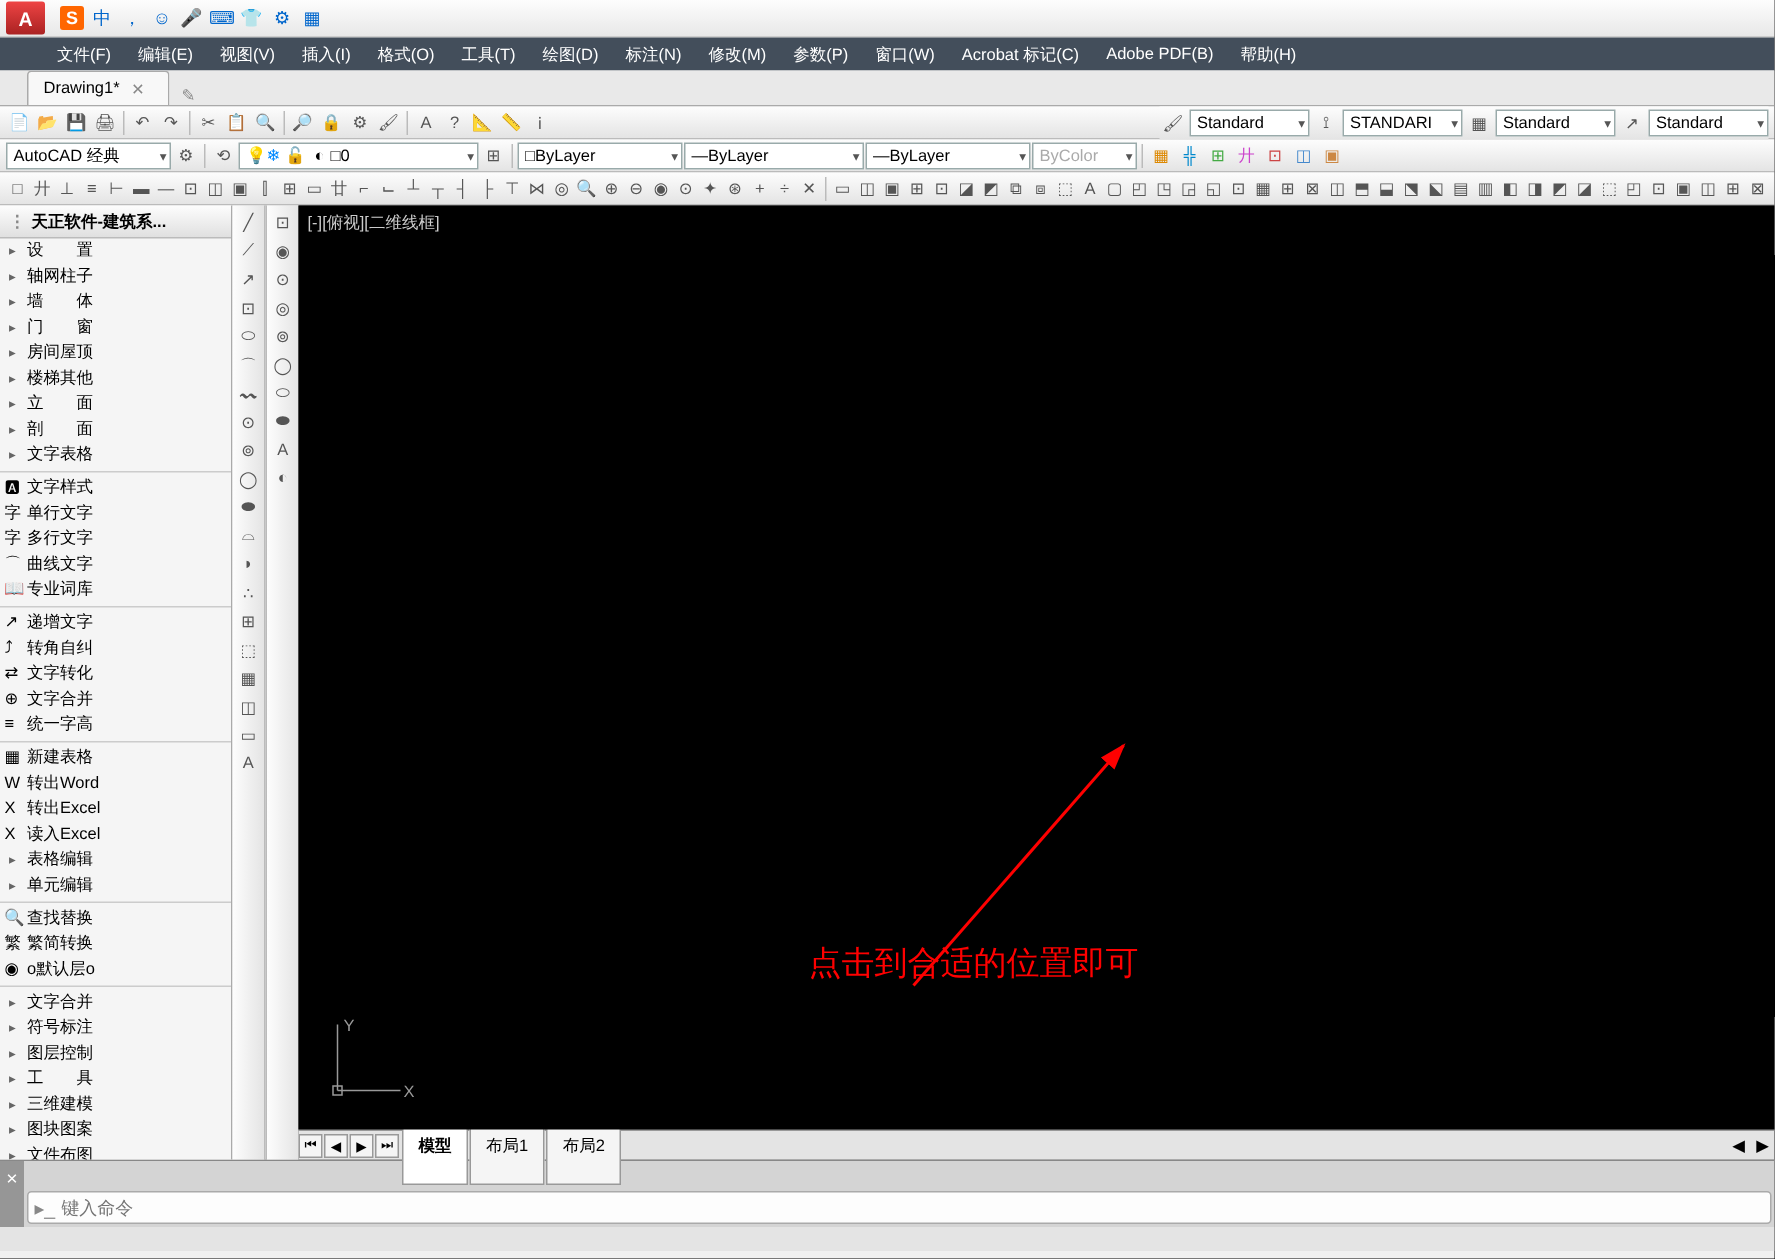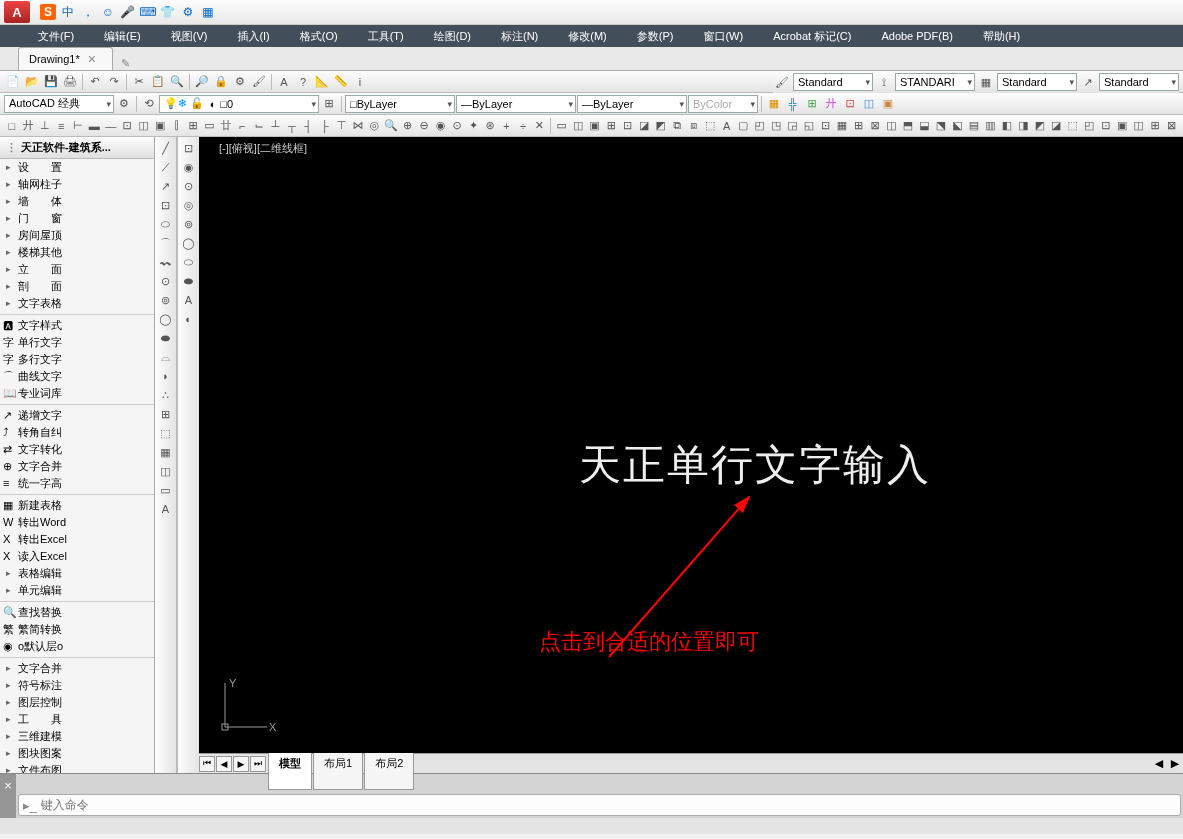--- a/index.html
+++ b/index.html
@@ -2,21 +2,21 @@
 <html><head>
 <meta charset="utf-8">
 <style>
 *{margin:0;padding:0;box-sizing:border-box;font-family:"Microsoft YaHei",sans-serif;font-size:11px;}
 body{background:#f0f0f0;width:1183px;height:839px;overflow:hidden;color:#000;}
 .titlebar{height:25px;background:linear-gradient(#fdfdfd,#e8e8e8);display:flex;align-items:center;border-bottom:1px solid #ccc;}
 .app-icon{width:26px;height:22px;background:linear-gradient(#e44,#a22);margin:1px 4px;border-radius:2px;display:flex;align-items:center;justify-content:center;color:#fff;font-weight:bold;font-size:13px;}
 .title-text{flex:1;text-align:center;color:#333;}
 .ime-icons{display:flex;gap:4px;padding:0 6px;}
 .ime-icons span{width:16px;height:16px;display:flex;align-items:center;justify-content:center;font-size:12px;}
-.menubar{height:22px;background:#434e5b;display:flex;align-items:center;padding:0 30px;gap:14px;}
+.menubar{height:22px;background:#434e5b;display:flex;align-items:center;padding:0 30px;gap:2px;}
 .menubar .mi{color:#fff;padding:2px 8px;cursor:pointer;}
 .doctabs{height:24px;background:#e9e9e9;display:flex;align-items:end;padding-left:18px;border-bottom:1px solid #aaa;}
 .doctab{background:#f8f8f8;border:1px solid #aaa;border-bottom:none;padding:3px 16px 3px 10px;border-radius:3px 3px 0 0;display:flex;align-items:center;gap:8px;}
 .doctab .x{color:#888;cursor:pointer;font-size:14px;}
 .toolbar-row{height:22px;background:linear-gradient(#fdfdfd,#e4e4e4);border-bottom:1px solid #bbb;display:flex;align-items:center;padding:0 4px;gap:1px;overflow:hidden;}
 .tb-btn{width:18px;height:18px;border:1px solid transparent;border-radius:2px;display:flex;align-items:center;justify-content:center;cursor:pointer;font-size:11px;color:#555;}
 .tb-sep{width:1px;height:16px;background:#bbb;margin:0 2px;}
 .tb-dd{height:18px;border:1px solid #9aa;background:#fff;padding:0 14px 0 4px;font-size:11px;position:relative;min-width:50px;display:flex;align-items:center;}
 .tb-dd::after{content:"▾";position:absolute;right:2px;color:#555;font-size:9px;}
 .main{display:flex;height:636px;}
@@ -24,21 +24,21 @@
 .lp-title{background:linear-gradient(#fdfdfd,#e0e0e0);padding:3px 6px;font-weight:bold;border-bottom:1px solid #bbb;display:flex;align-items:center;}
 .lp-title::before{content:"⋮";margin-right:4px;color:#888;}
 .lp-item{padding:1px 4px 1px 18px;cursor:pointer;position:relative;line-height:15px;}
 .lp-item.sub::before{content:"▸";position:absolute;left:6px;color:#666;font-size:9px;}
 .lp-sep{height:1px;background:#ccc;margin:2px 0;}
 .lp-ico{position:absolute;left:3px;width:12px;height:12px;}
 .vtool{width:22px;background:linear-gradient(90deg,#fdfdfd,#e4e4e4);border-right:1px solid #bbb;display:flex;flex-direction:column;align-items:center;padding-top:2px;gap:1px;}
 .vtool2{width:22px;background:linear-gradient(90deg,#fdfdfd,#e4e4e4);border-left:1px solid #bbb;display:flex;flex-direction:column;align-items:center;padding-top:2px;gap:1px;}
 .canvas-wrap{flex:1;display:flex;flex-direction:column;background:#333;}
 .canvas{flex:1;background:#000;position:relative;}
-.vp-label{position:absolute;top:4px;left:20px;color:#ccc;font-size:11px;text-align:center;}
+.vp-label{position:absolute;top:4px;left:6px;color:#ccc;font-size:11px;text-align:center;}
 .cad-text{position:absolute;top:300px;left:380px;color:#eee;font-size:42px;font-weight:100;font-family:SimSun,serif;letter-spacing:2px;}
 .annotation{position:absolute;top:490px;left:340px;color:#f00;font-size:22px;}
 .arrow{position:absolute;top:350px;left:390px;}
 .ucs{position:absolute;bottom:18px;left:18px;color:#999;}
 .layout-tabs{height:20px;background:#e4e4e4;display:flex;align-items:center;border-top:1px solid #999;}
 .lt-nav{display:flex;}
 .lt-nav span{width:16px;height:16px;border:1px solid #999;background:#f5f5f5;display:flex;align-items:center;justify-content:center;font-size:9px;cursor:pointer;margin-right:1px;}
 .lt-tab{padding:18px 10px;border:1px solid #999;background:#f5f5f5;cursor:pointer;margin-left:1px;font-size:11px;}
 .lt-tab.active{background:#fff;font-weight:bold;}
 .cmd-area{height:45px;background:#d4d4d4;border-top:1px solid #888;display:flex;}
@@ -318,21 +318,20 @@
       <span class="tb-btn">⊚</span>
       <span class="tb-btn">◯</span>
       <span class="tb-btn">⬭</span>
       <span class="tb-btn">⬬</span>
       <span class="tb-btn">A</span>
       <span class="tb-btn">◐</span>
     </div>
   <div class="canvas-wrap">
     <div class="canvas">
       <div class="vp-label">[-][俯视][二维线框]</div>
-      <div class="cad-text">天正单行文字输入</div>
       <svg class="arrow" width="180" height="180">
         <defs>
             <marker id="ah" markerWidth="10" markerHeight="10" refX="8" refY="3" orient="auto">
               <path d="M0,0 L0,6 L9,3 z" fill="#f00"></path>
             </marker>
           </defs>
         <line x1="20" y1="170" x2="160" y2="10" stroke="#f00" stroke-width="2" marker-end="url(#ah)"></line>
       </svg>
       <div class="annotation">点击到合适的位置即可</div>
       <svg class="ucs" width="60" height="60">

